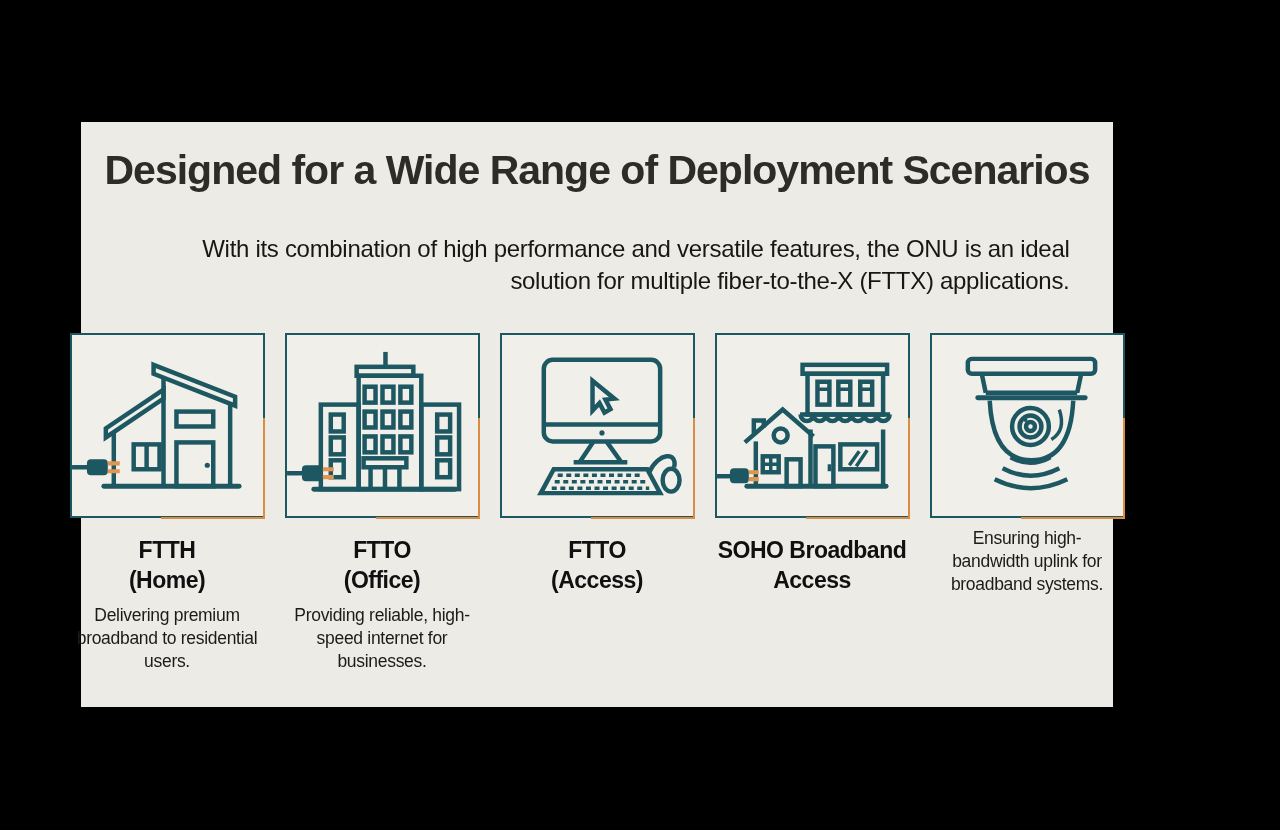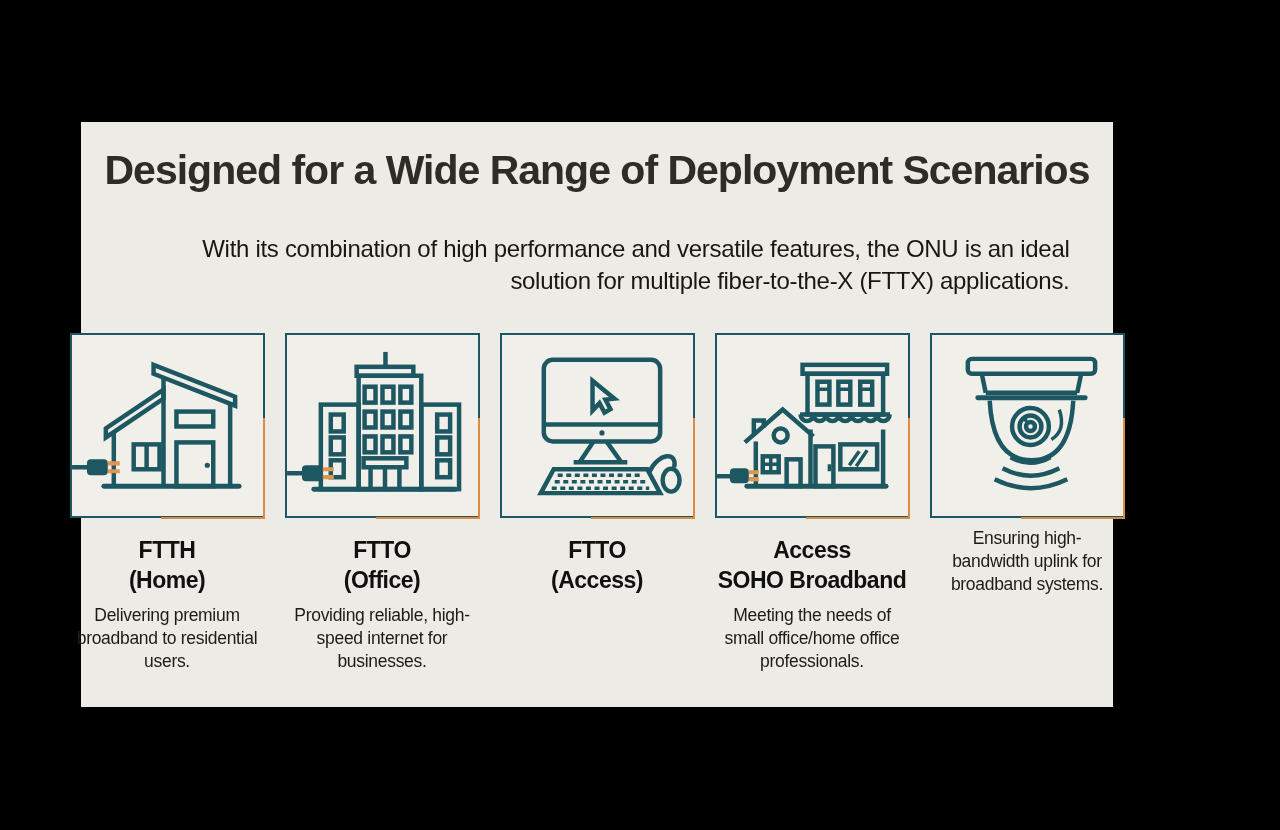--- a/index.html
+++ b/index.html
@@ -159,24 +159,23 @@
             <rect class="s" x="46" y="122" width="16" height="16"></rect>
             <path class="st" d="M54 122 V138 M46 130 H62"></path>
             <rect class="s" x="70" y="125" width="14" height="27"></rect>
             <path class="s" d="M0 142 H14"></path>
             <rect class="f" x="13" y="134" width="19" height="15" rx="4"></rect>
             <path class="p" d="M32 138 H42 M32 145 H42"></path>
           </svg>
           <div class="corner"></div>
         </div>
         <div class="card-title">
+          <div>SOHO Broadband</div>
           <div>Access</div>
-          <div>SOHO Broadband</div>
         </div>
-        <p class="desc">Meeting the needs of small office/home office professionals.</p>
       </div>
 
       <div class="col">
         <div class="iconcard">
           <svg viewBox="0 0 191 181">
             <rect class="s" x="36" y="24" width="128" height="15" rx="4"></rect>
             <path class="s" d="M50 39 L54 58 M150 39 L146 58 M54 58 H146"></path>
             <path class="sr" d="M46 63 H154"></path>
             <path class="s" d="M58 66 Q61 126 100 126 Q139 126 142 66"></path>
             <circle class="s" cx="99" cy="92" r="18.5"></circle>

